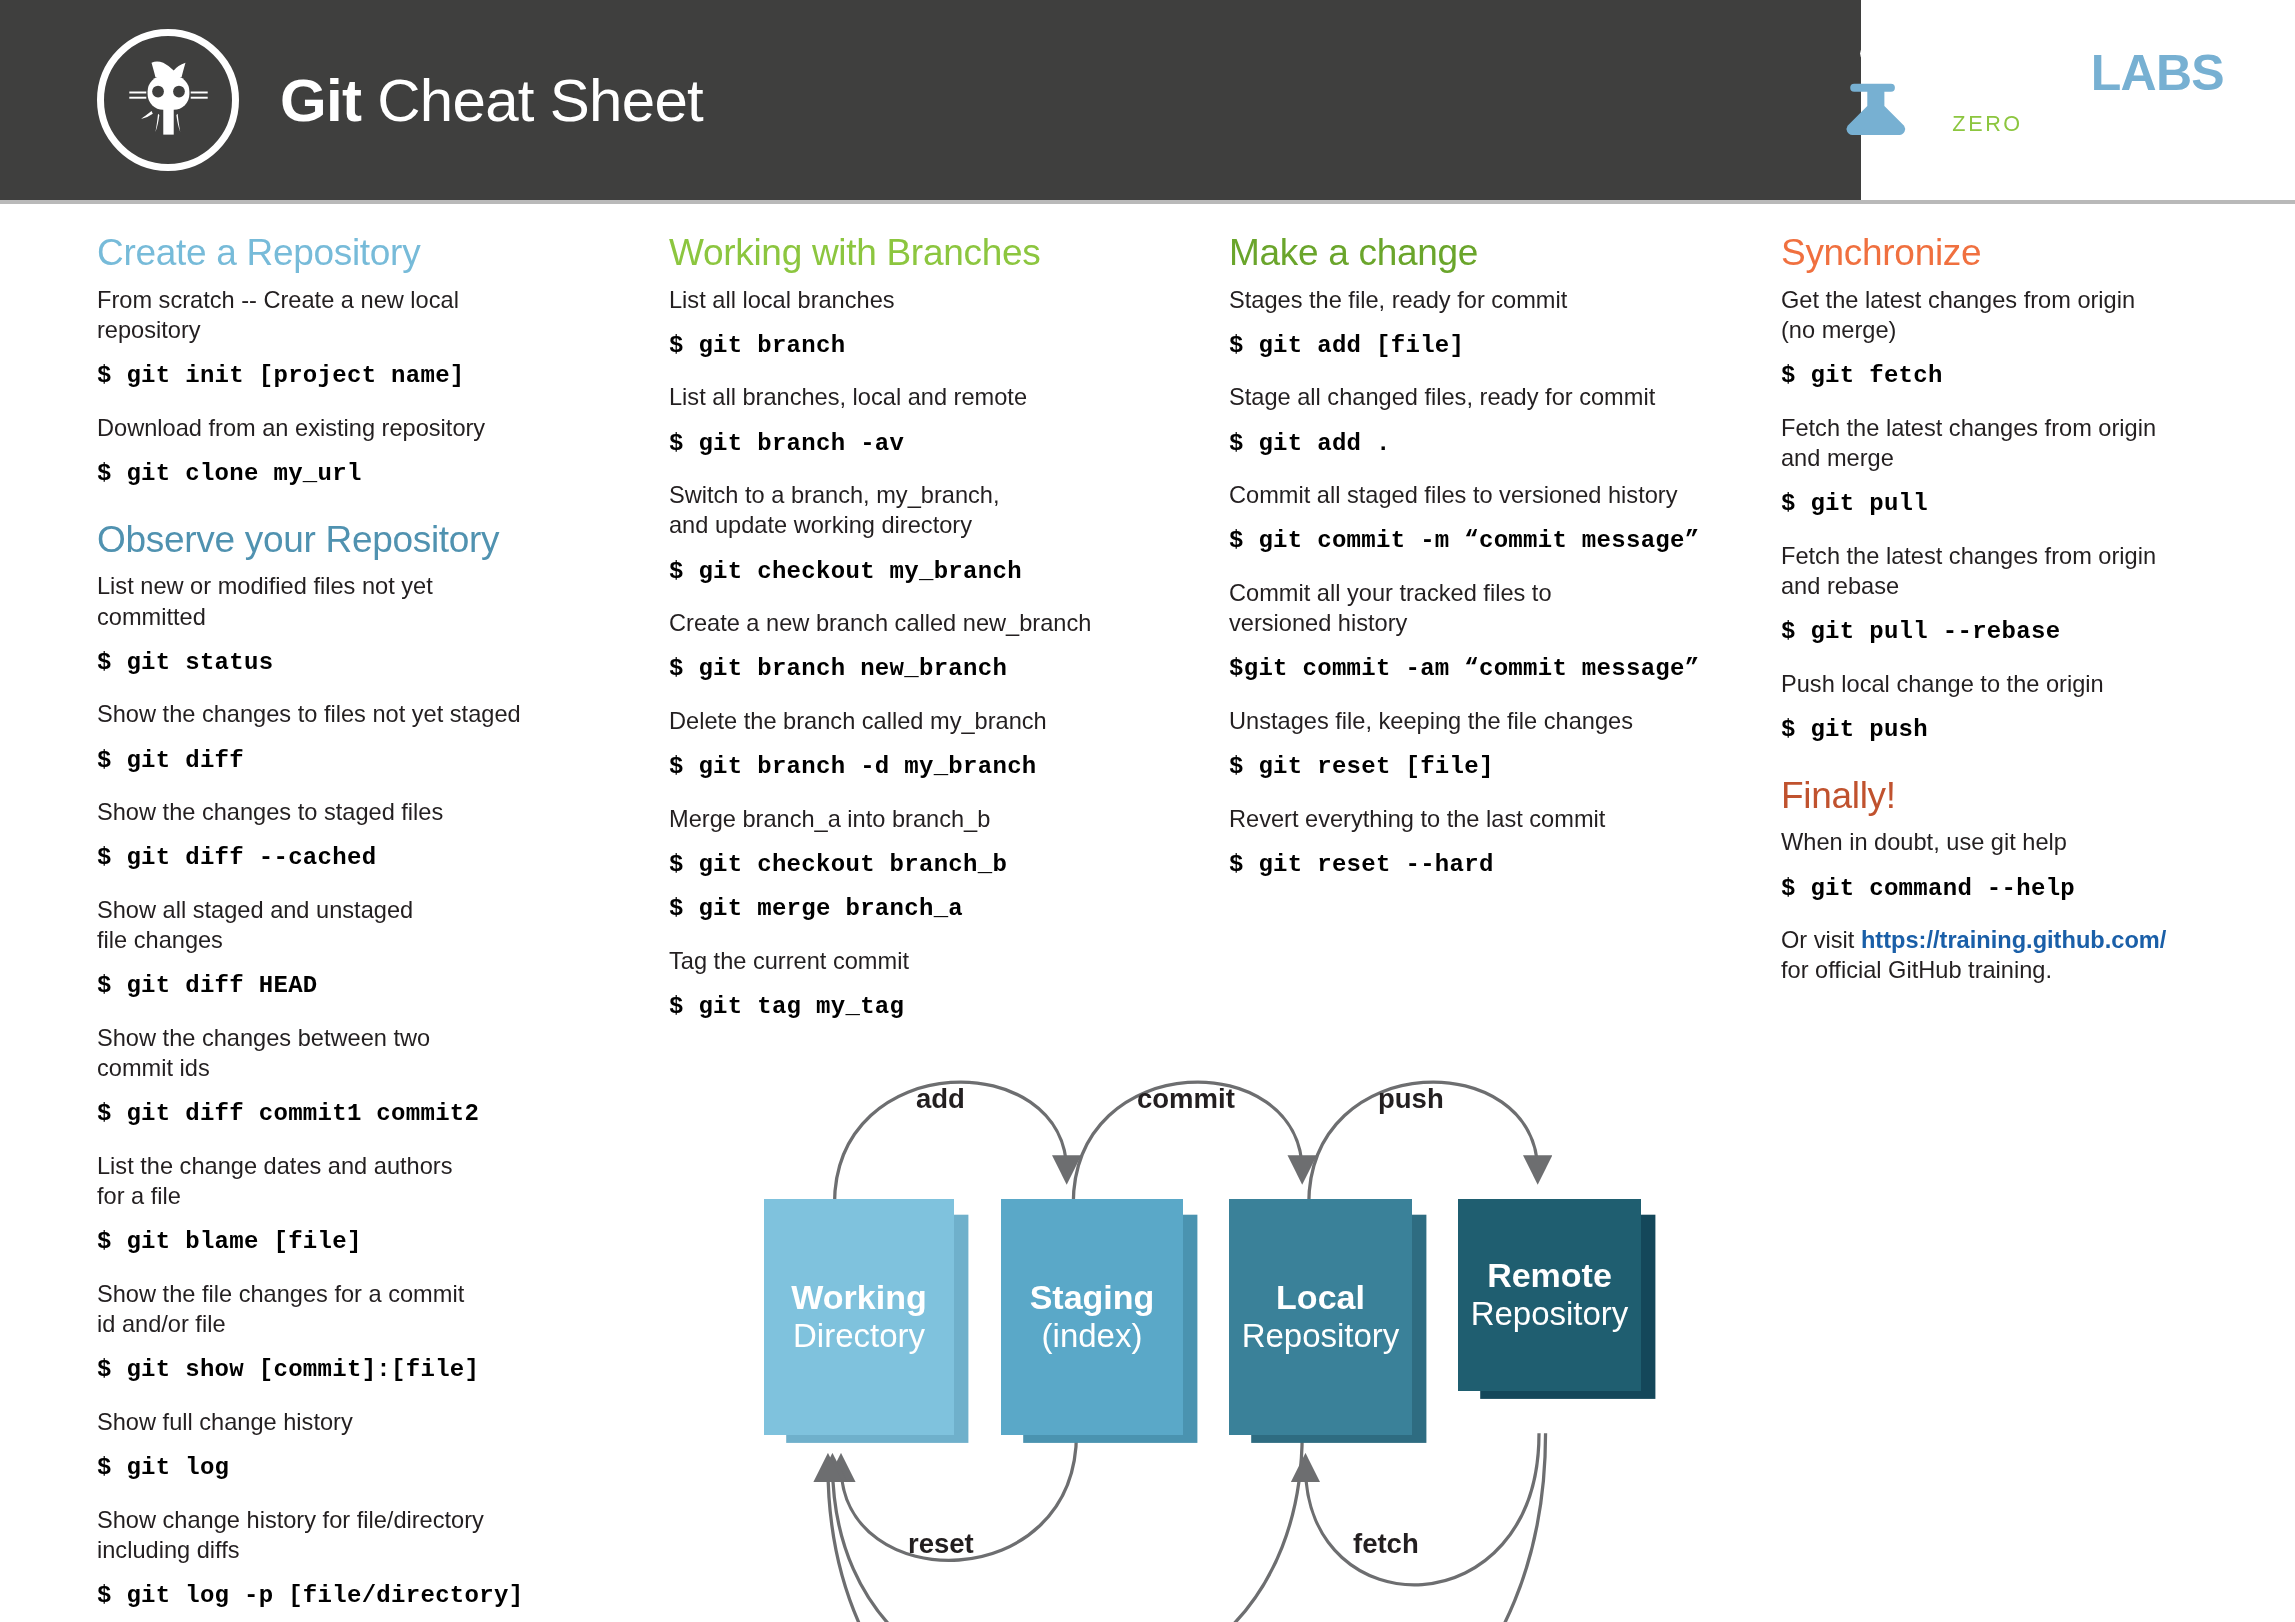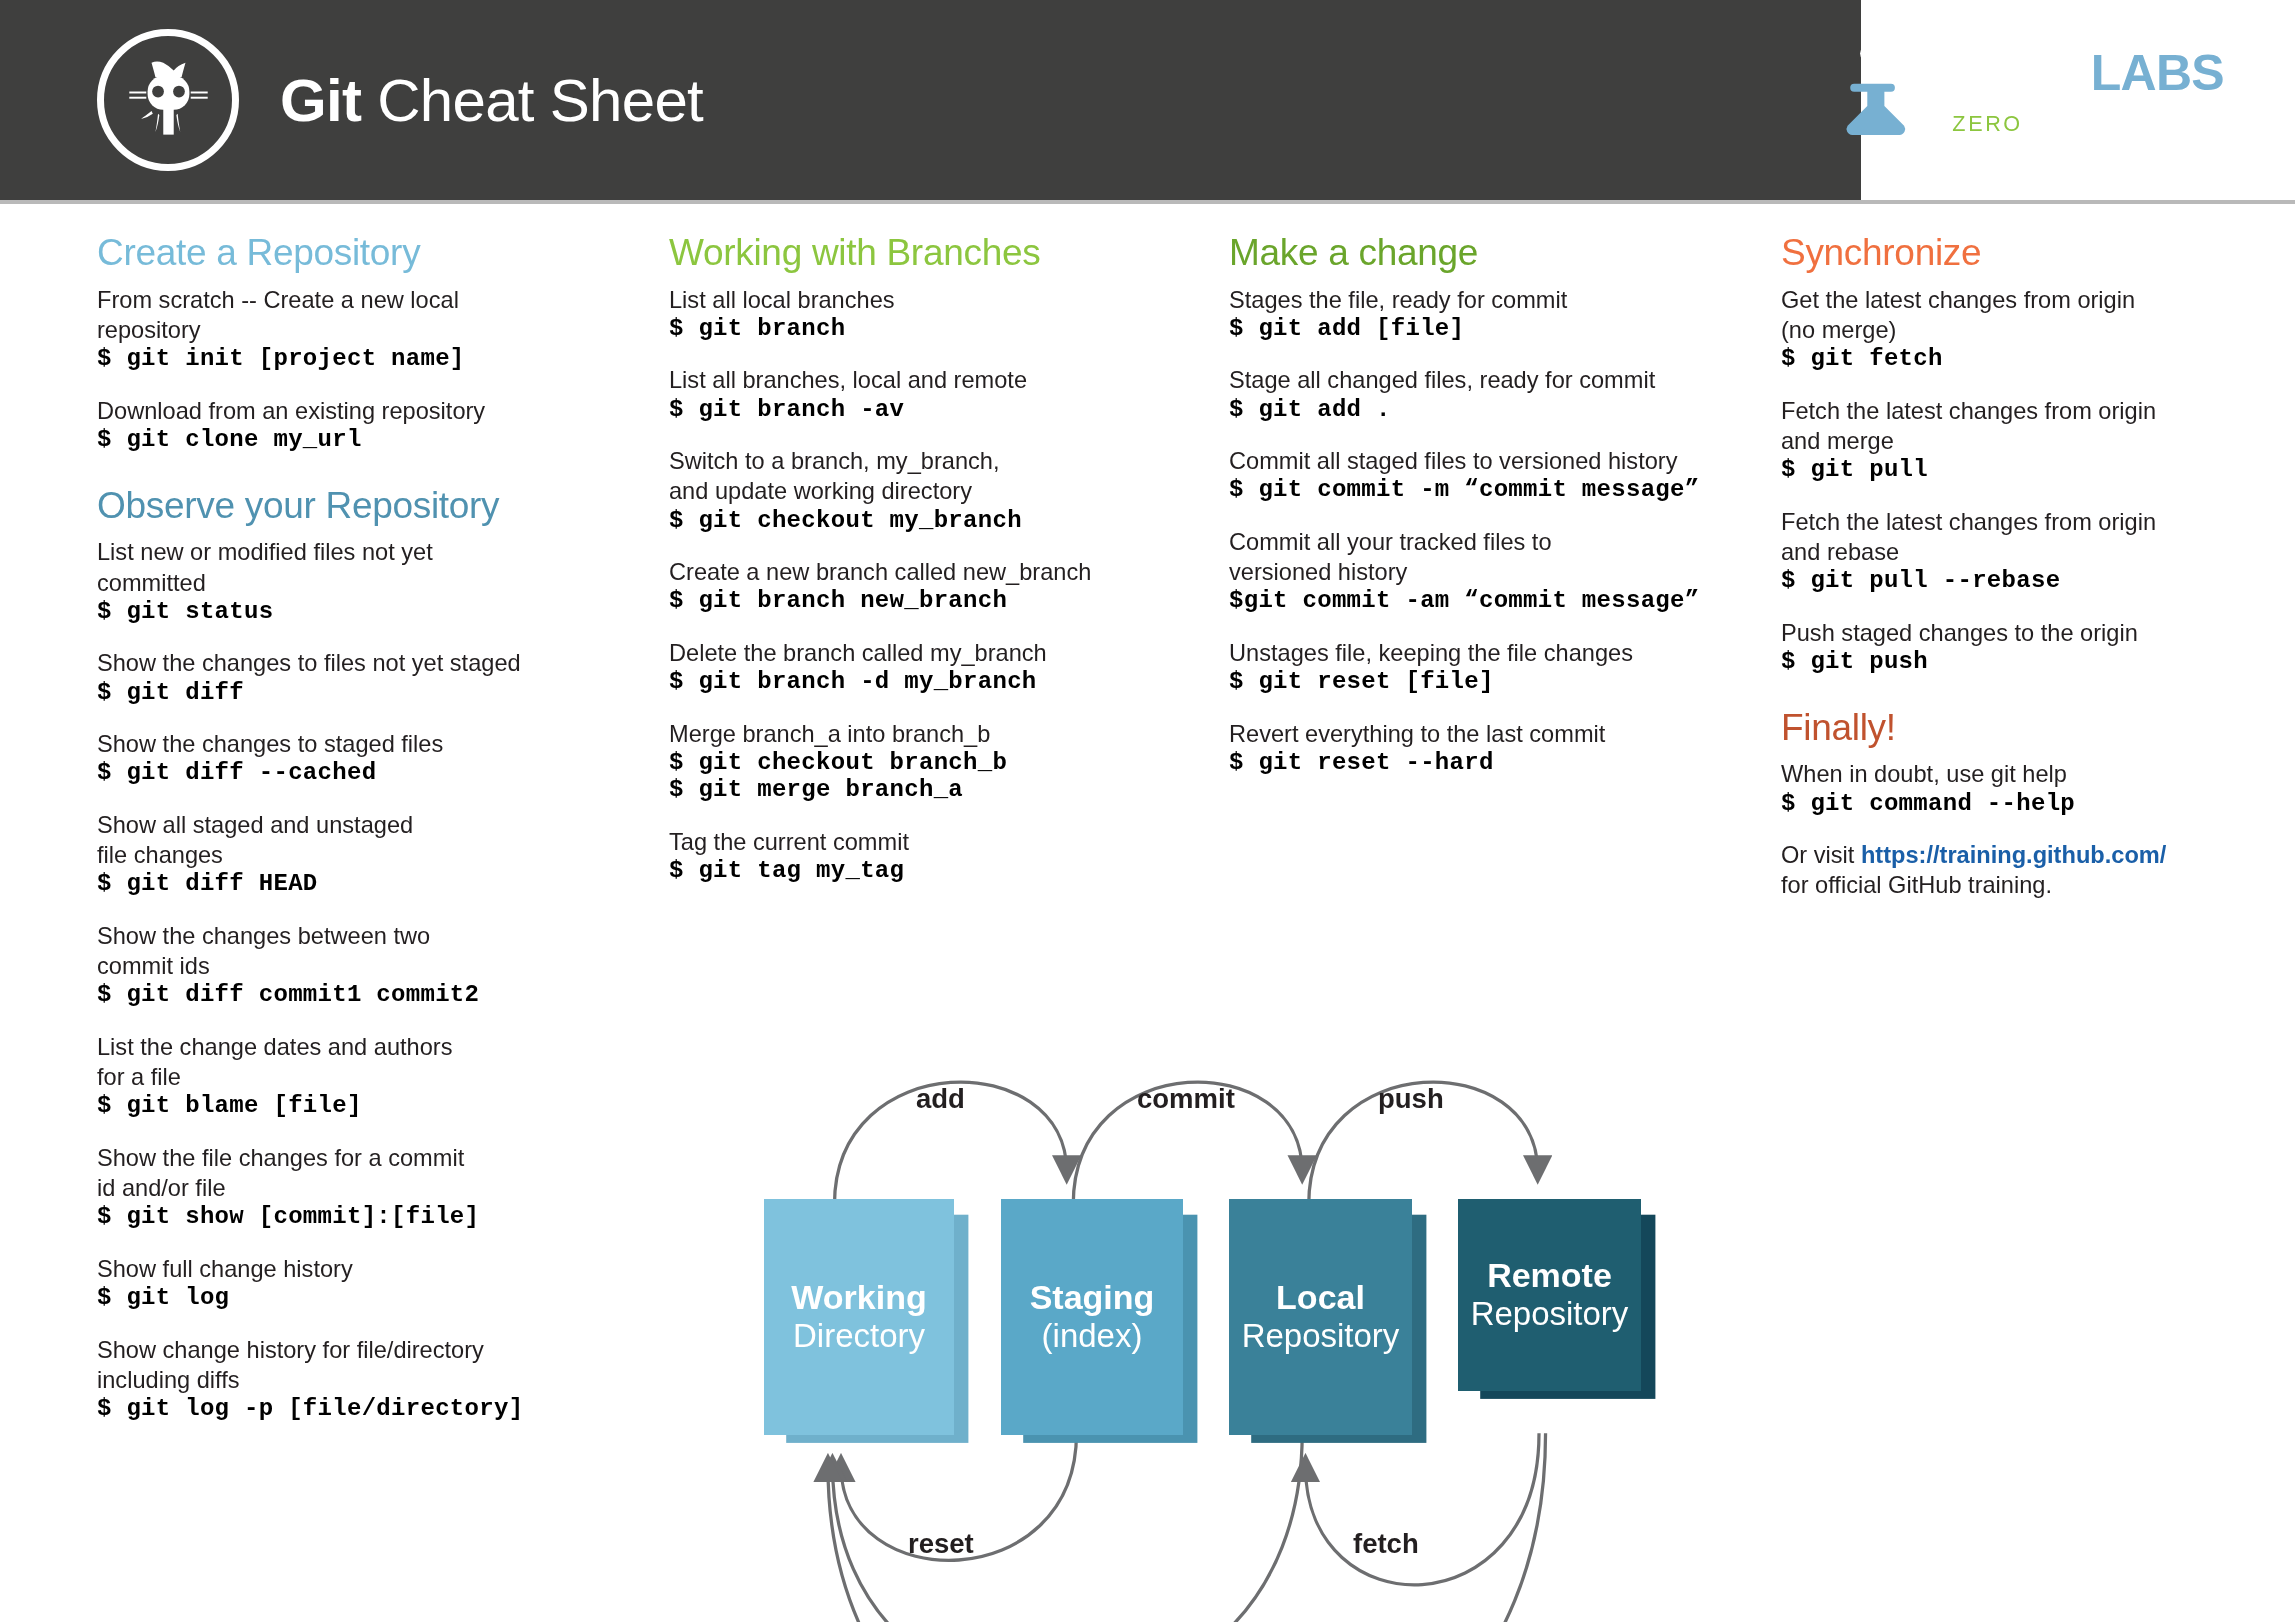--- a/index.html
+++ b/index.html
@@ -69,21 +69,21 @@
   .orange{color:#f0703f;}
   .brick{color:#c0522e;}
 
   .item{margin-bottom:23.6px;}
   .desc{
     font-size:23.6px;color:#231f20;line-height:1.28;margin:0;
     font-weight:normal;
   }
   .cmd{
     font-family:"Liberation Mono", monospace;
-    font-size:24px;font-weight:bold;color:#000000;margin:0 0 0 0;
+    font-size:24px;font-weight:bold;color:#000000;margin:17px 0 0 0;
     letter-spacing:0.3px;white-space:nowrap;
   }
   .link{color:#1a5fa8;font-weight:bold;}
   .note{font-size:23.6px;color:#231f20;line-height:1.28;margin:0;}
 
   
   #diagram{position:absolute;left:720px;top:1008px;width:1570px;height:615px;}
   #diagram svg{position:absolute;left:0;top:0;}
   .node{
     position:absolute;
@@ -258,21 +258,21 @@
     </div>
     <div class="item">
       <p class="desc">Fetch the latest changes from origin<br>and merge</p>
       <p class="cmd">$ git pull</p>
     </div>
     <div class="item">
       <p class="desc">Fetch the latest changes from origin<br>and rebase</p>
       <p class="cmd">$ git pull --rebase</p>
     </div>
     <div class="item">
-      <p class="desc">Push staged changes to the origin</p>
+      <p class="desc">Push local change to the origin</p>
       <p class="cmd">$ git push</p>
     </div>
     <h2 class="sec brick gap">Finally!</h2>
     <div class="item">
       <p class="desc">When in doubt, use git help</p>
       <p class="cmd">$ git command --help</p>
     </div>
     <p class="note"><span>Or visit </span><a class="link" href="#" style="text-decoration:none">https://training.github.com/</a><br><span>for official GitHub training.</span></p>
   </div>
 

